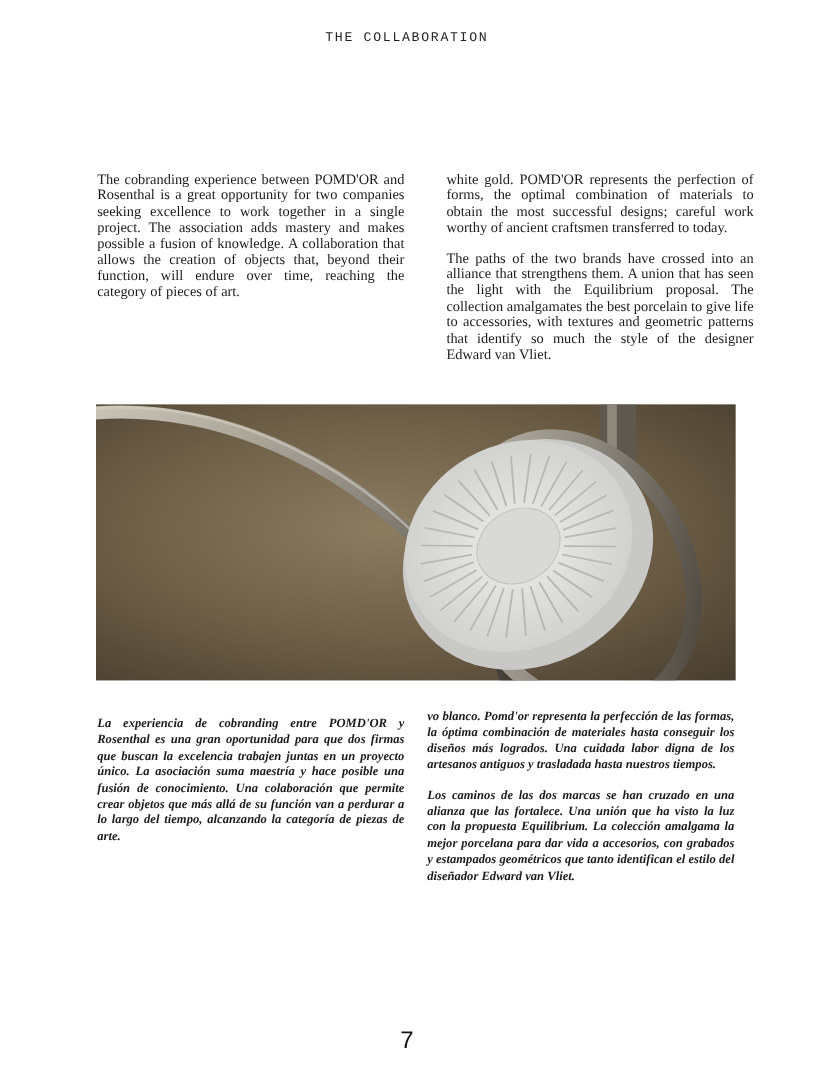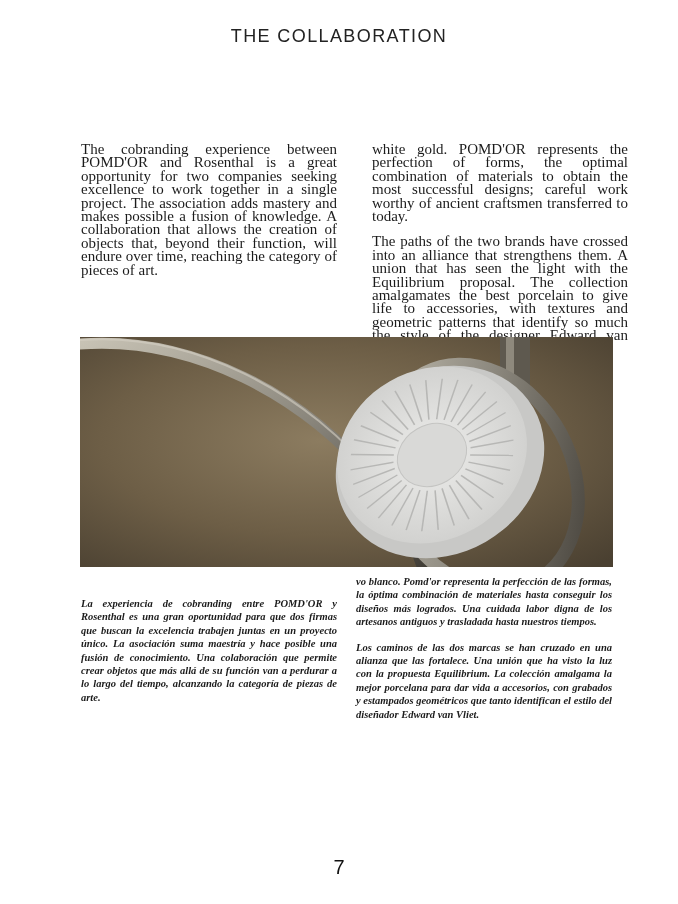--- a/index.html
+++ b/index.html
@@ -1,32 +1,32 @@
 <!DOCTYPE html>
 <html><head>
   <meta charset="utf-8">
   <style>
     html, body { margin: 0; padding: 0; background: #ffffff; }
     body { width: 678px; height: 904px; position: relative; overflow: hidden; color: #1e1e1e; }
     .header {
       position: absolute; top: 26px; left: 0; width: 678px; text-align: center;
-      font-family: Liberation Sans, sans-serif; font-size: 18px; letter-spacing: 1.4px;
+      font-family: Liberation Mono, monospace; font-size: 11px; letter-spacing: 1.4px;
       color: #222; font-weight: normal;
     }
     .col {
       position: absolute; width: 256px;
-      font-family: "Liberation Serif", serif; font-size: 15px; line-height: 13.4px;
+      font-family: "Liberation Serif", serif; font-size: 12px; line-height: 13.4px;
       text-align: justify; color: #1b1b1b;
     }
     .col p { margin: 0 0 12px 0; }
     .col.es { font-style: italic; font-size: 10.5px; font-weight: bold; }
     .en-left { left: 81px; top: 143px; }
     .en-right { left: 372px; top: 143px; }
     .es-left { left: 81px; top: 597px; }
-    .es-right { left: 356px; top: 575px; }
+    .es-right { left: 356px; top: 591px; }
     .photo {
       position: absolute; left: 80px; top: 337px; width: 533px; height: 230px; overflow: hidden;
       background: radial-gradient(ellipse at 40% 40%, #8a7a5e 0%, #6f6047 45%, #4f4434 100%);
     }
     .photo svg { display: block; }
     .page-number {
       position: absolute; top: 856px; left: 0; width: 678px; text-align: center;
       font-family: "Liberation Sans", sans-serif; font-size: 20px; color: #111;
     }
   </style>

